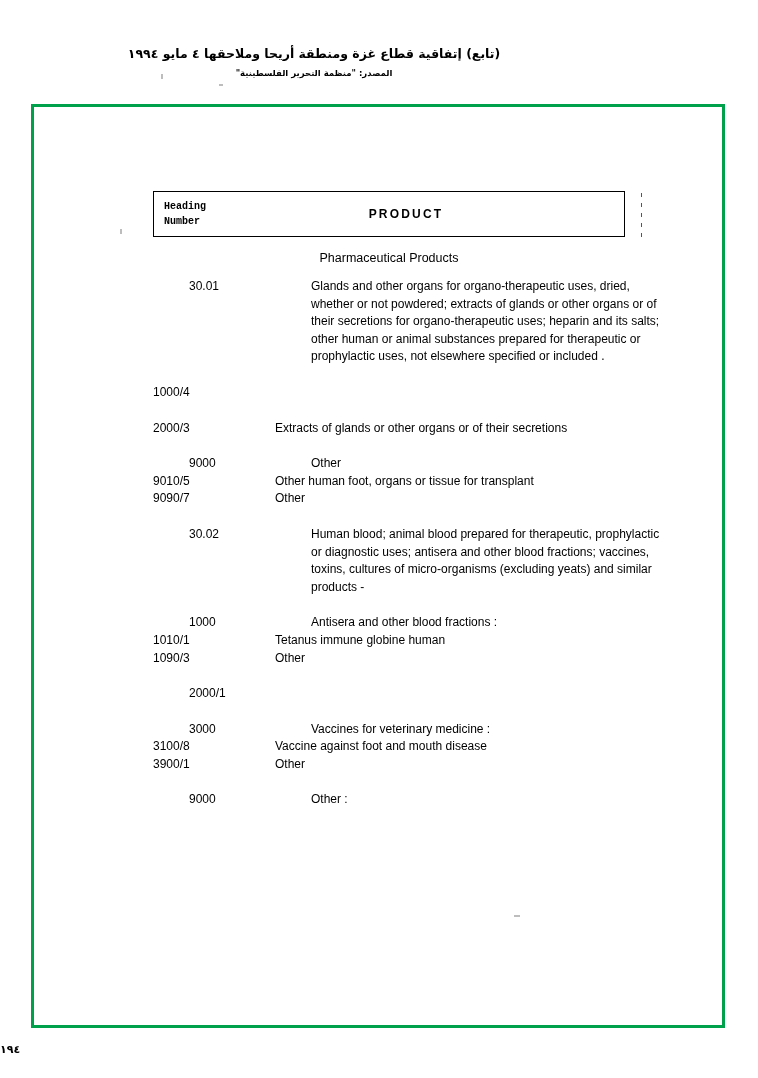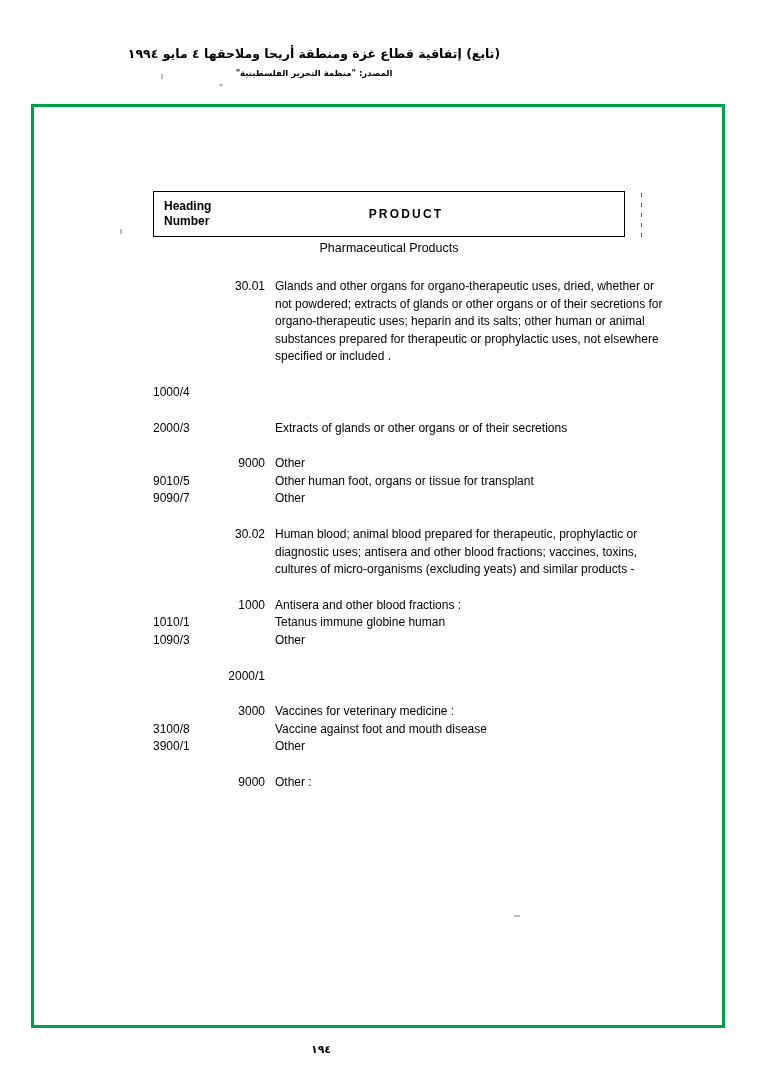--- a/index.html
+++ b/index.html
@@ -61,23 +61,24 @@
     height: 46px;
     border: 1.5px solid #000;
     box-sizing: border-box;
     display: flex;
     align-items: center;
   }
   .th-heading {
     width: 104px;
     padding-left: 10px;
     box-sizing: border-box;
-    font-size: 12px;
+    font-size: 10px;
     font-weight: bold;
     line-height: 15px;
+    font-family: Liberation Mono, monospace;
   }
   .th-heading span { display: block; }
   .th-product {
     flex: 1;
     text-align: center;
     font-size: 12px;
     font-weight: bold;
     letter-spacing: 2.2px;
     padding-right: 70px;
     box-sizing: border-box;
@@ -88,21 +89,21 @@
     position: absolute;
     width: 1px;
     height: 4px;
     background: #555;
     left: 607px;
   }
 
   
   .section-title {
     position: absolute;
-    top: 134px;
+    top: 144px;
     left: 119px;
     width: 472px;
     text-align: center;
     font-size: 12.5px;
   }
 
   
   .rows {
     position: absolute;
     top: 171px;
@@ -115,35 +116,35 @@
     font-size: 12px;
     line-height: 17.6px;
   }
   .row .code {
     width: 122px;
     flex: 0 0 122px;
     box-sizing: border-box;
     padding-right: 10px;
     white-space: nowrap;
   }
-  .code.left  { text-align: right; padding-left: 0; }
+  .code.left  { text-align: left; padding-left: 0; margin-left: 36px; }
   .code.indent1 { text-align: left; padding-right: 12px; }
   .row .desc {
     flex: 1;
   }
   .gap-lg { height: 18px; }
   .gap-sm { height: 0px; }
 
   
   .page-number {
     position: absolute;
     top: 1043px;
     left: 0;
     width: 642px;
-    text-align: center;
+    text-align: left;
     font-family: "DejaVu Sans", sans-serif;
     font-size: 11px;
     font-weight: bold;
   }
 
   
   .speck {
     position: absolute;
     background: #bdbdbd;
   }

